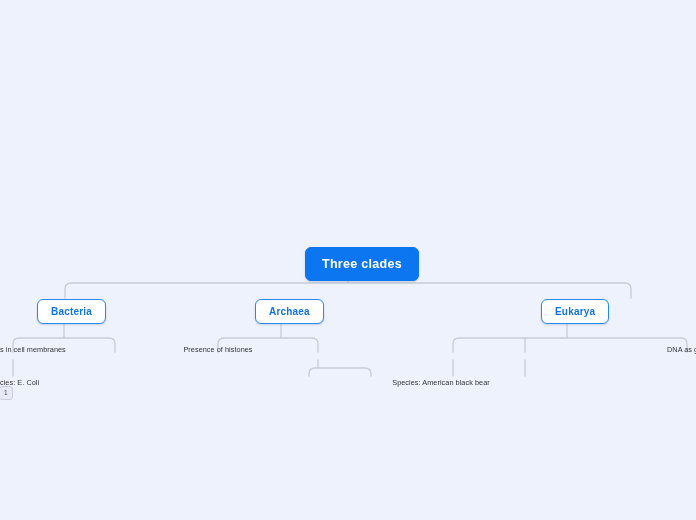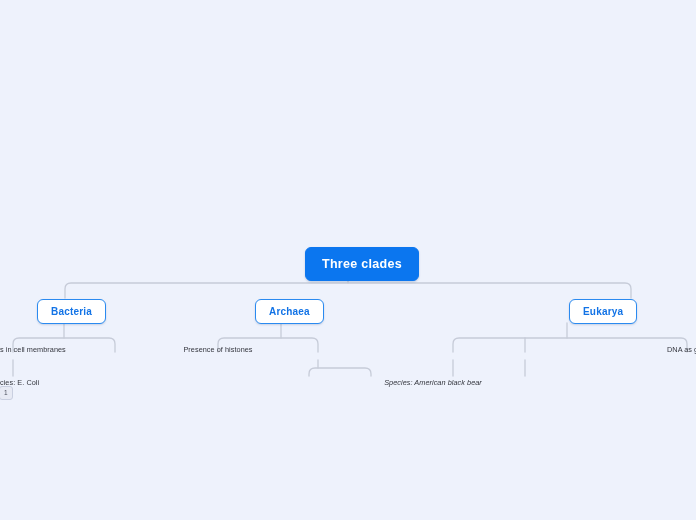--- a/index.html
+++ b/index.html
@@ -122,32 +122,32 @@
 
     </g>
   </svg>
 
   <div class="node root-node" style="left:305px; top:247px;text-align:right;">Three clades</div>
 
   <div class="node clade-node" style="left:37px; top:299px;">Bacteria</div>
 
   <div class="node clade-node" style="left:255px; top:299px;text-align:center;">Archaea</div>
 
-  <div class="node clade-node" style="left:541px; top:299px;margin-left:28px;">Eukarya</div>
+  <div class="node clade-node" style="left:541px; top:299px;">Eukarya</div>
 
   <div class="node trait-node" style="left:-60px; top:343px; width:150px;">Ester bonds in cell membranes</div>
 
 
   <div class="node trait-node" style="left:170px; top:343px; width:96px;">Presence of histones</div>
 
 
 
 
   <div class="node trait-node" style="left:664px; top:343px; width:60px; text-align:left;">DNA as g</div>
 
   <div class="node species-node" style="left:-42px; top:376px; width:110px;">Species: E. Coli</div>
 
 
-  <div class="node species-node" style="left:376px; top:376px; width:114px;font-style:italic;">Species: American black bear</div>
+  <div class="node species-node" style="left:384px; top:376px; width:114px;">Species: American black bear</div>
 
   <div class="count-badge" style="left:-1px; top:386px;">1</div>
 
 </div>
 
 </body></html>

